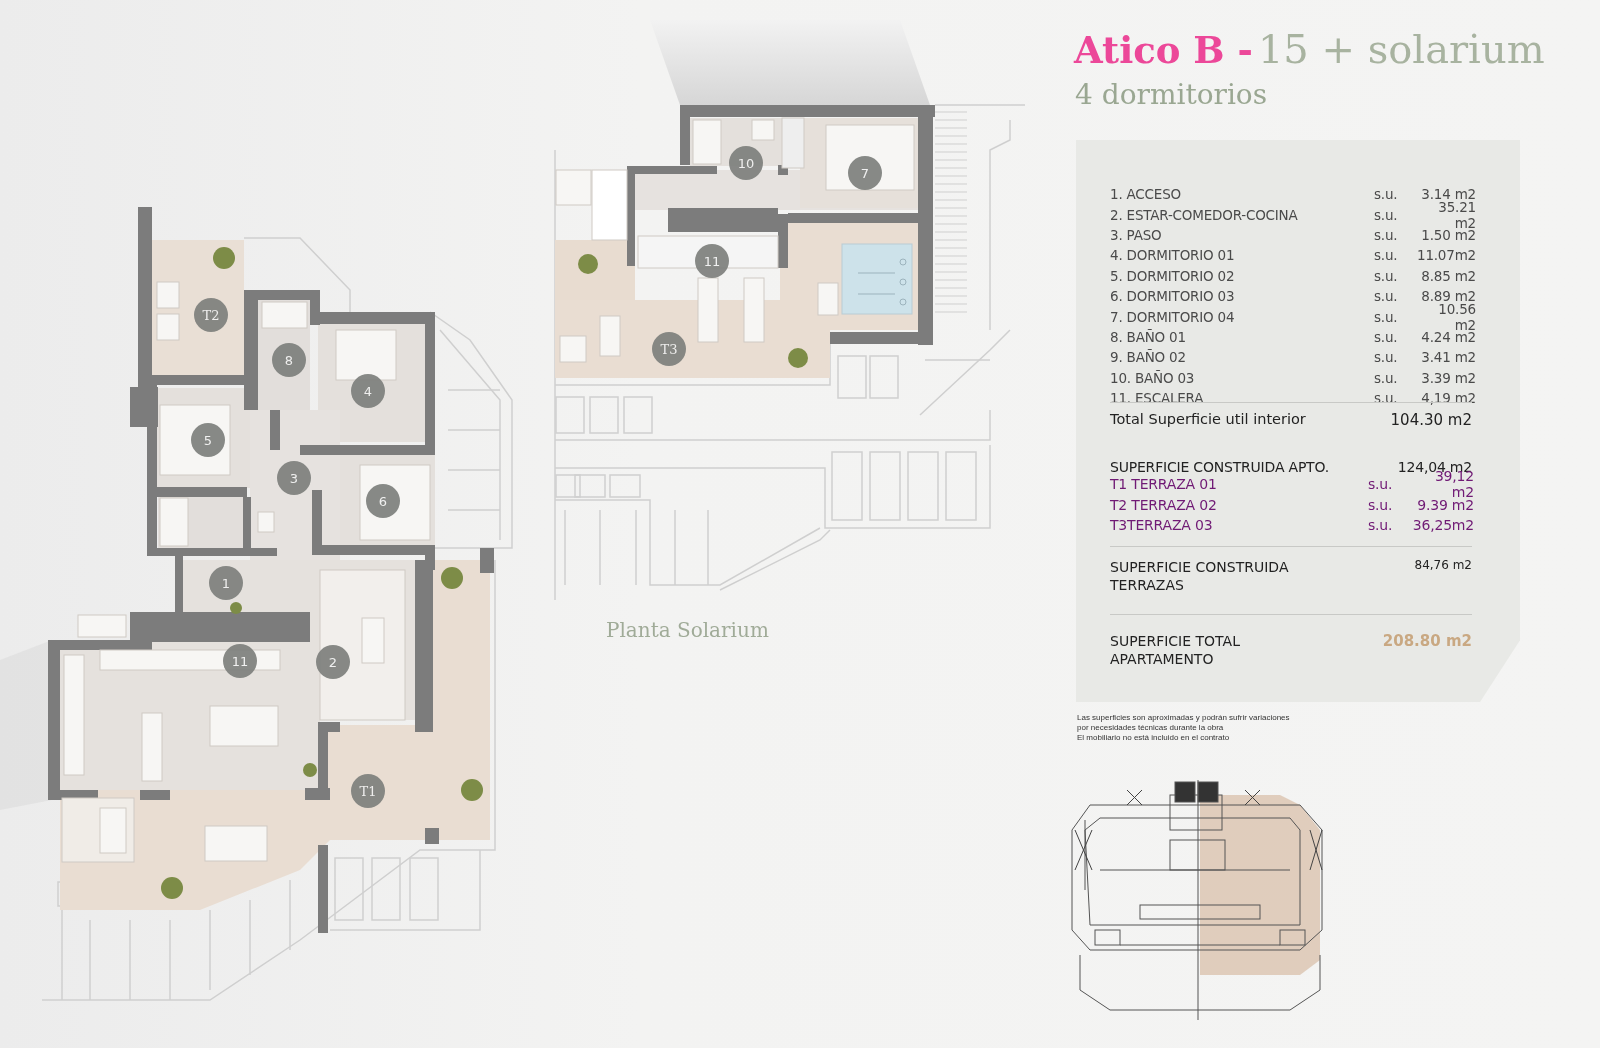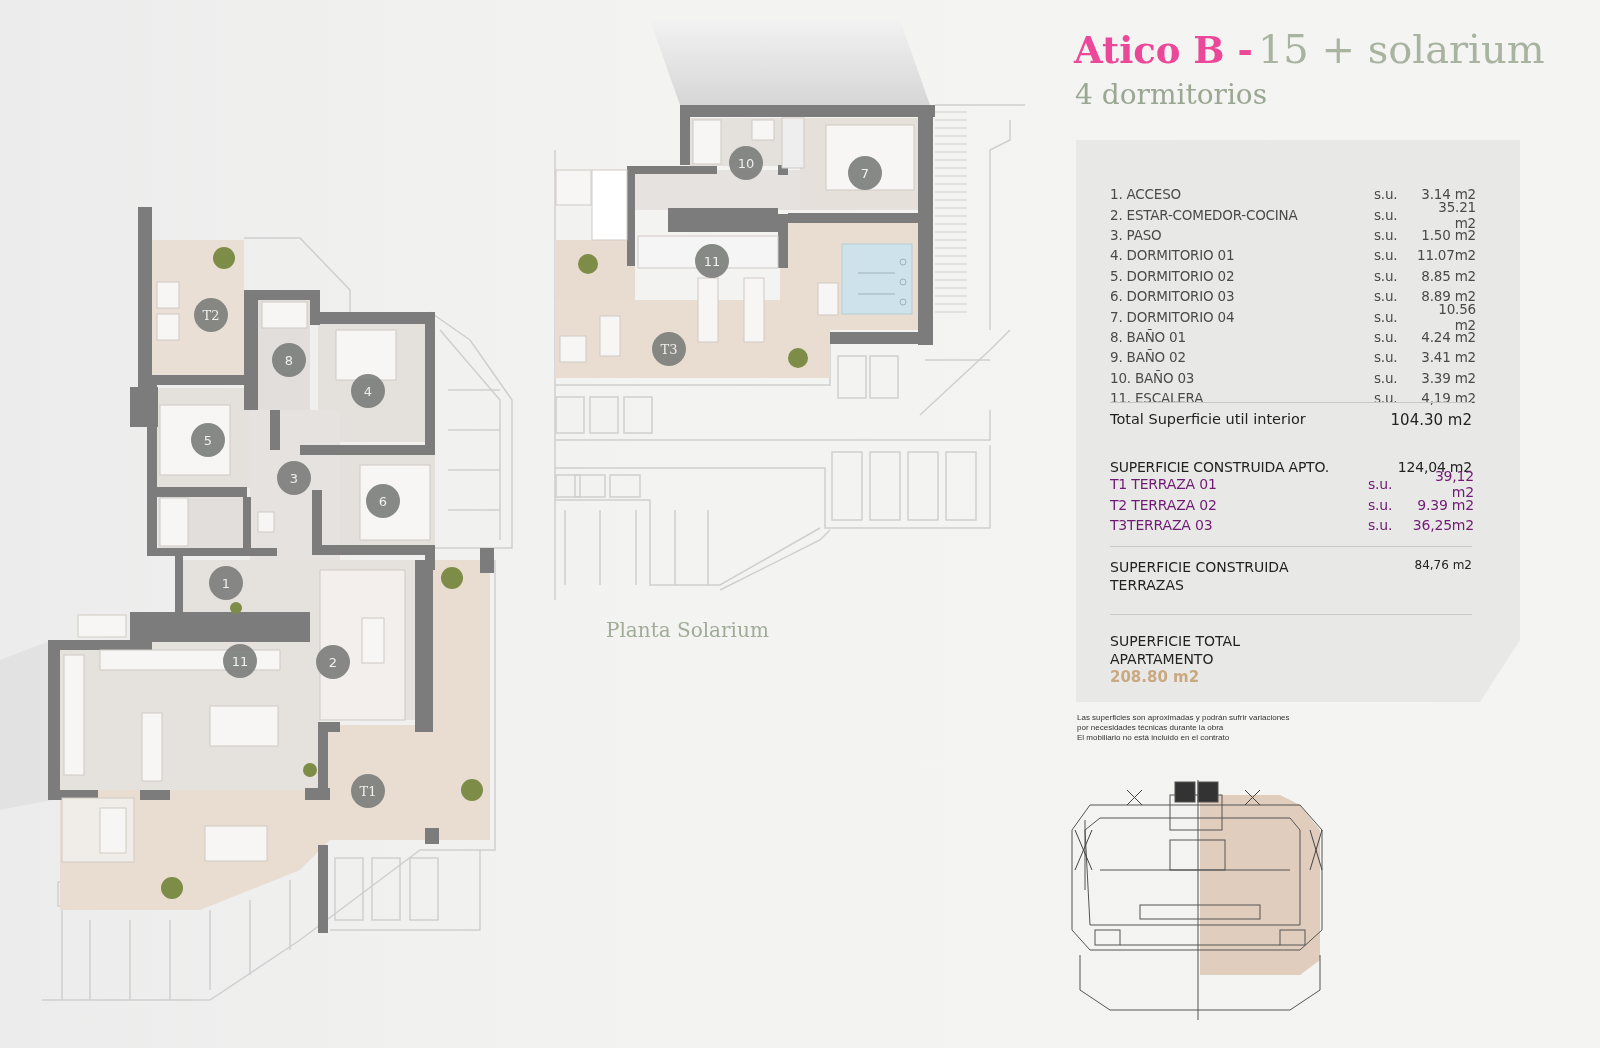--- a/index.html
+++ b/index.html
@@ -150,21 +150,21 @@
 <div class="sep" style="top:546px;"></div>
 <div class="total-row" style="top:558px;">
   <div class="two-line">
     <div>SUPERFICIE CONSTRUIDA</div>
     <div>TERRAZAS</div>
   </div>
   <span style="font-size:12px;">84,76 m2</span>
 </div>
 
 <div class="sep" style="top:614px;"></div>
-<div class="total-row" style="top:632px;flex-direction:column;">
+<div class="total-row" style="top:632px;">
   <div class="two-line">
     <div>SUPERFICIE TOTAL</div>
     <div>APARTAMENTO</div>
   </div>
   <span class="accent-val">208.80 m2</span>
 </div>
 
 <div class="footnote">
   <div>Las superficies son aproximadas y podrán sufrir variaciones</div>
   <div>por necesidades técnicas durante la obra</div>

